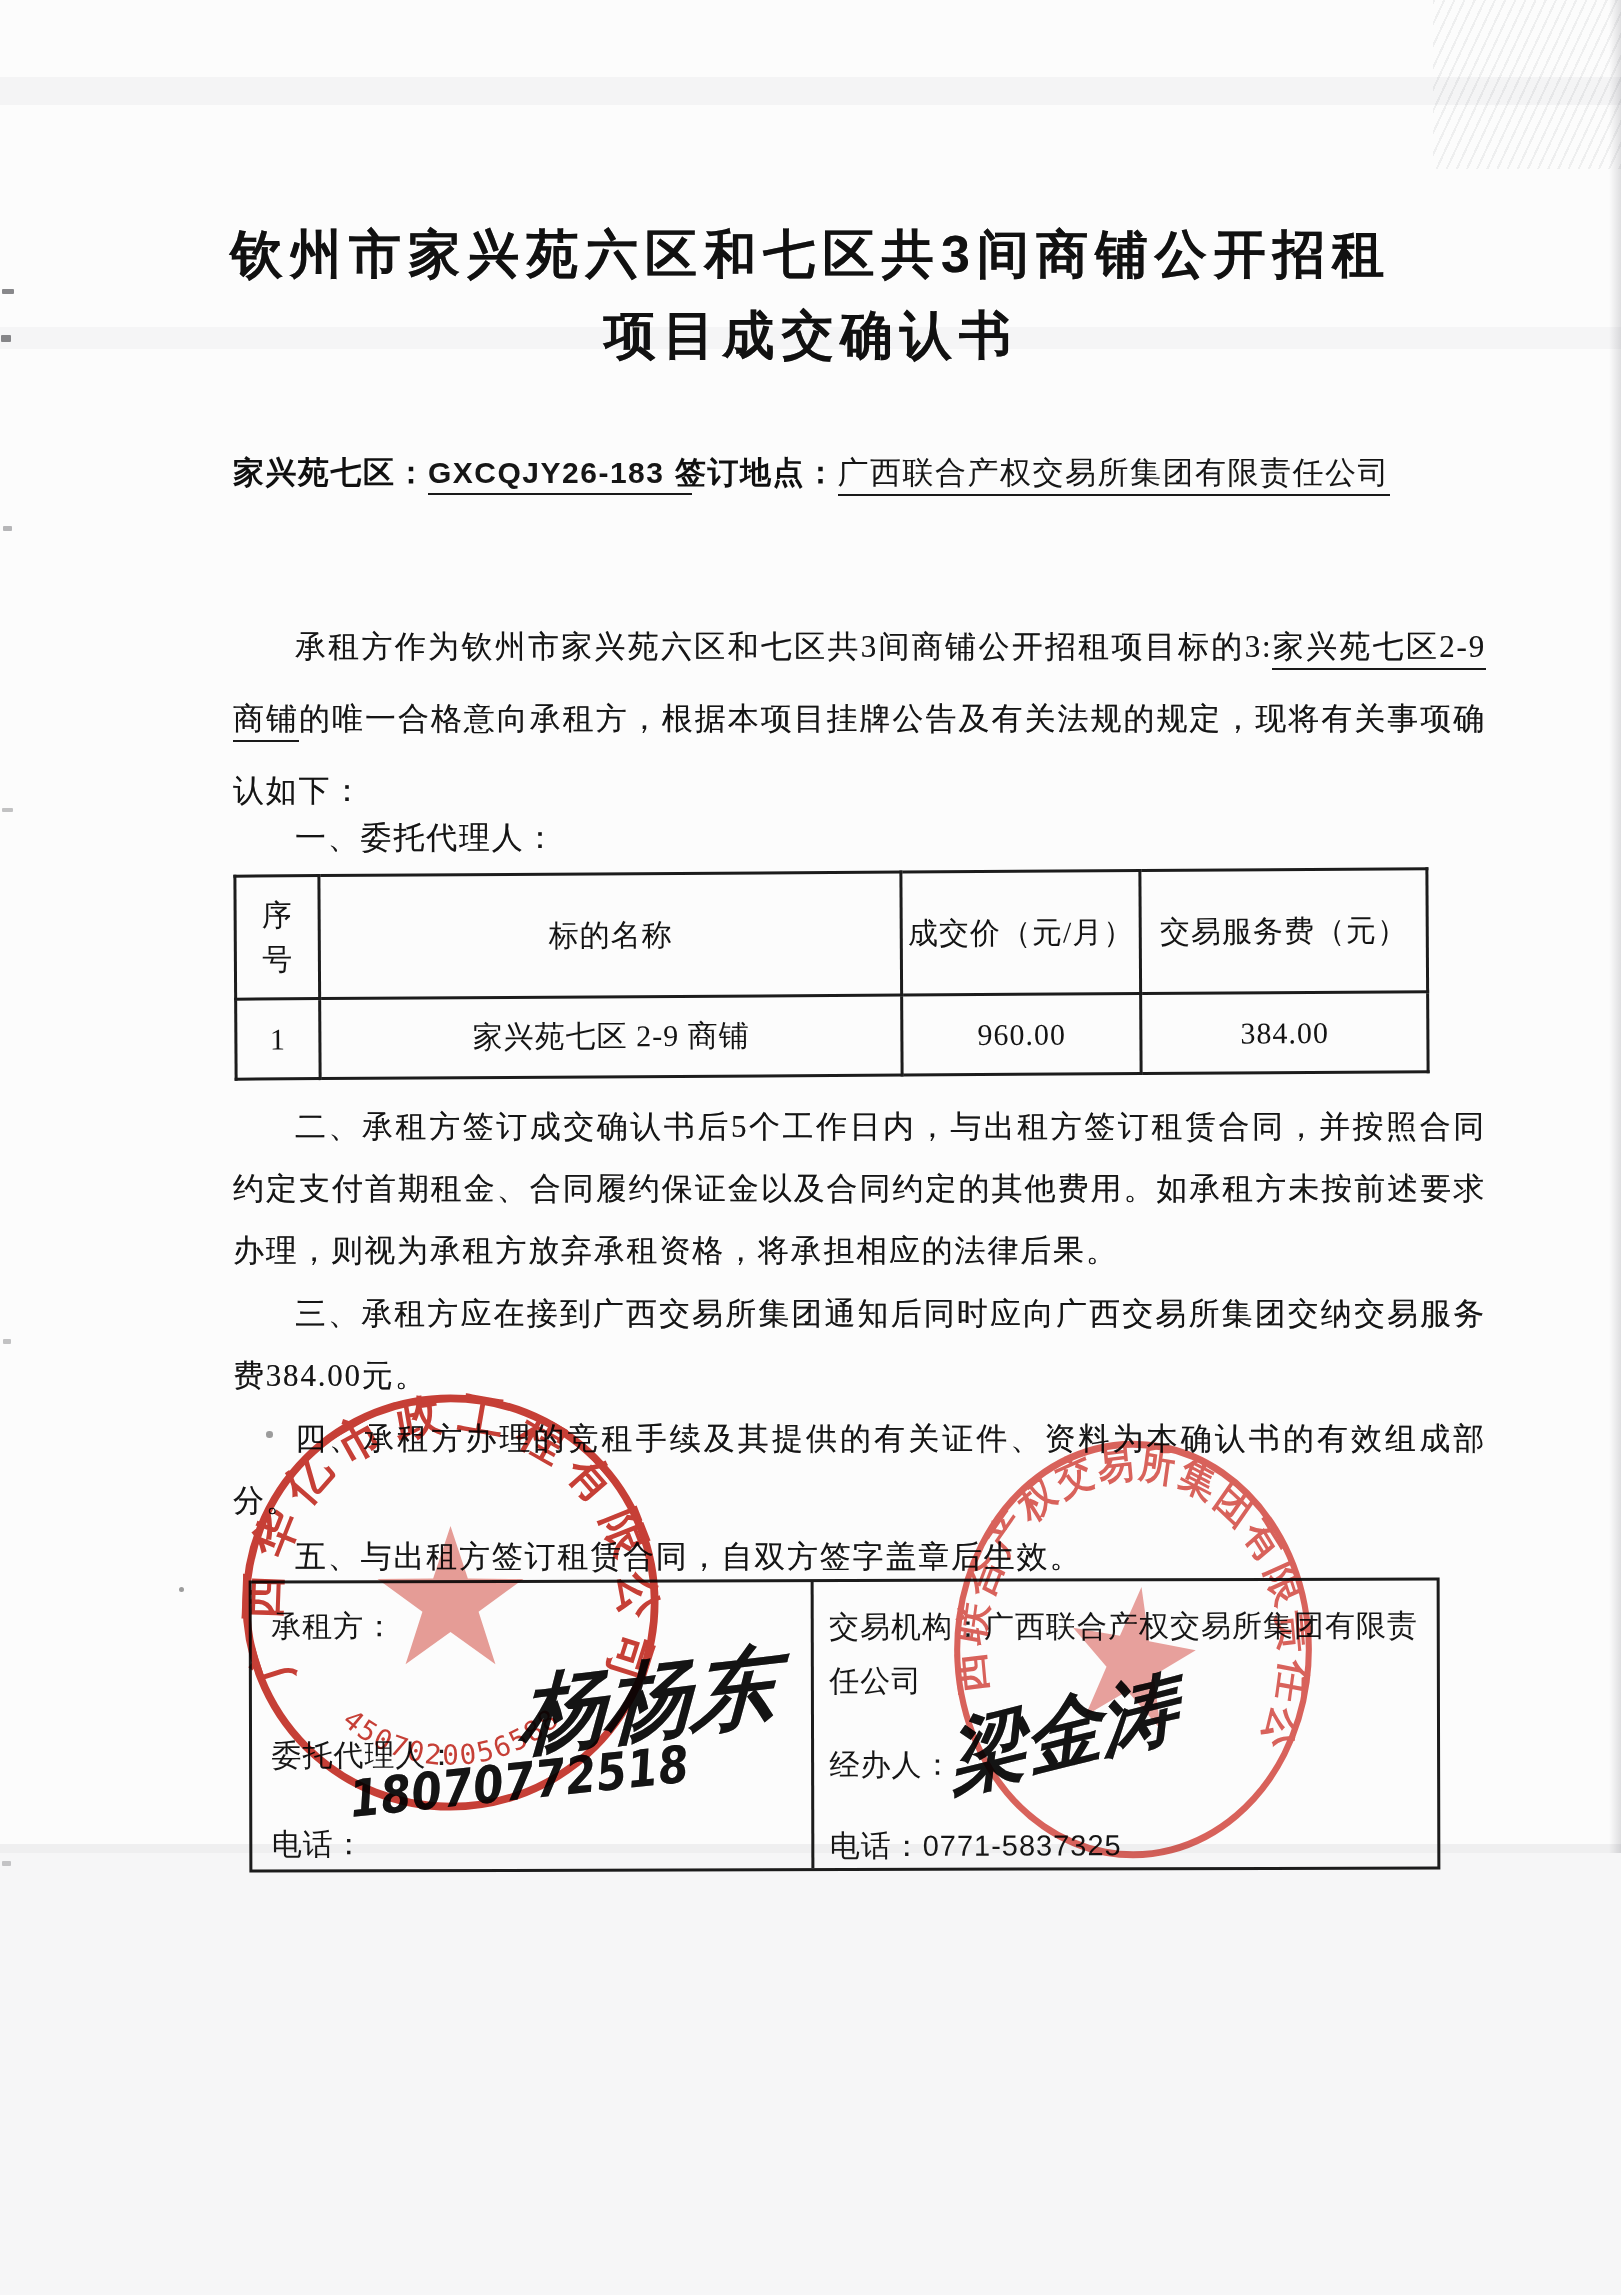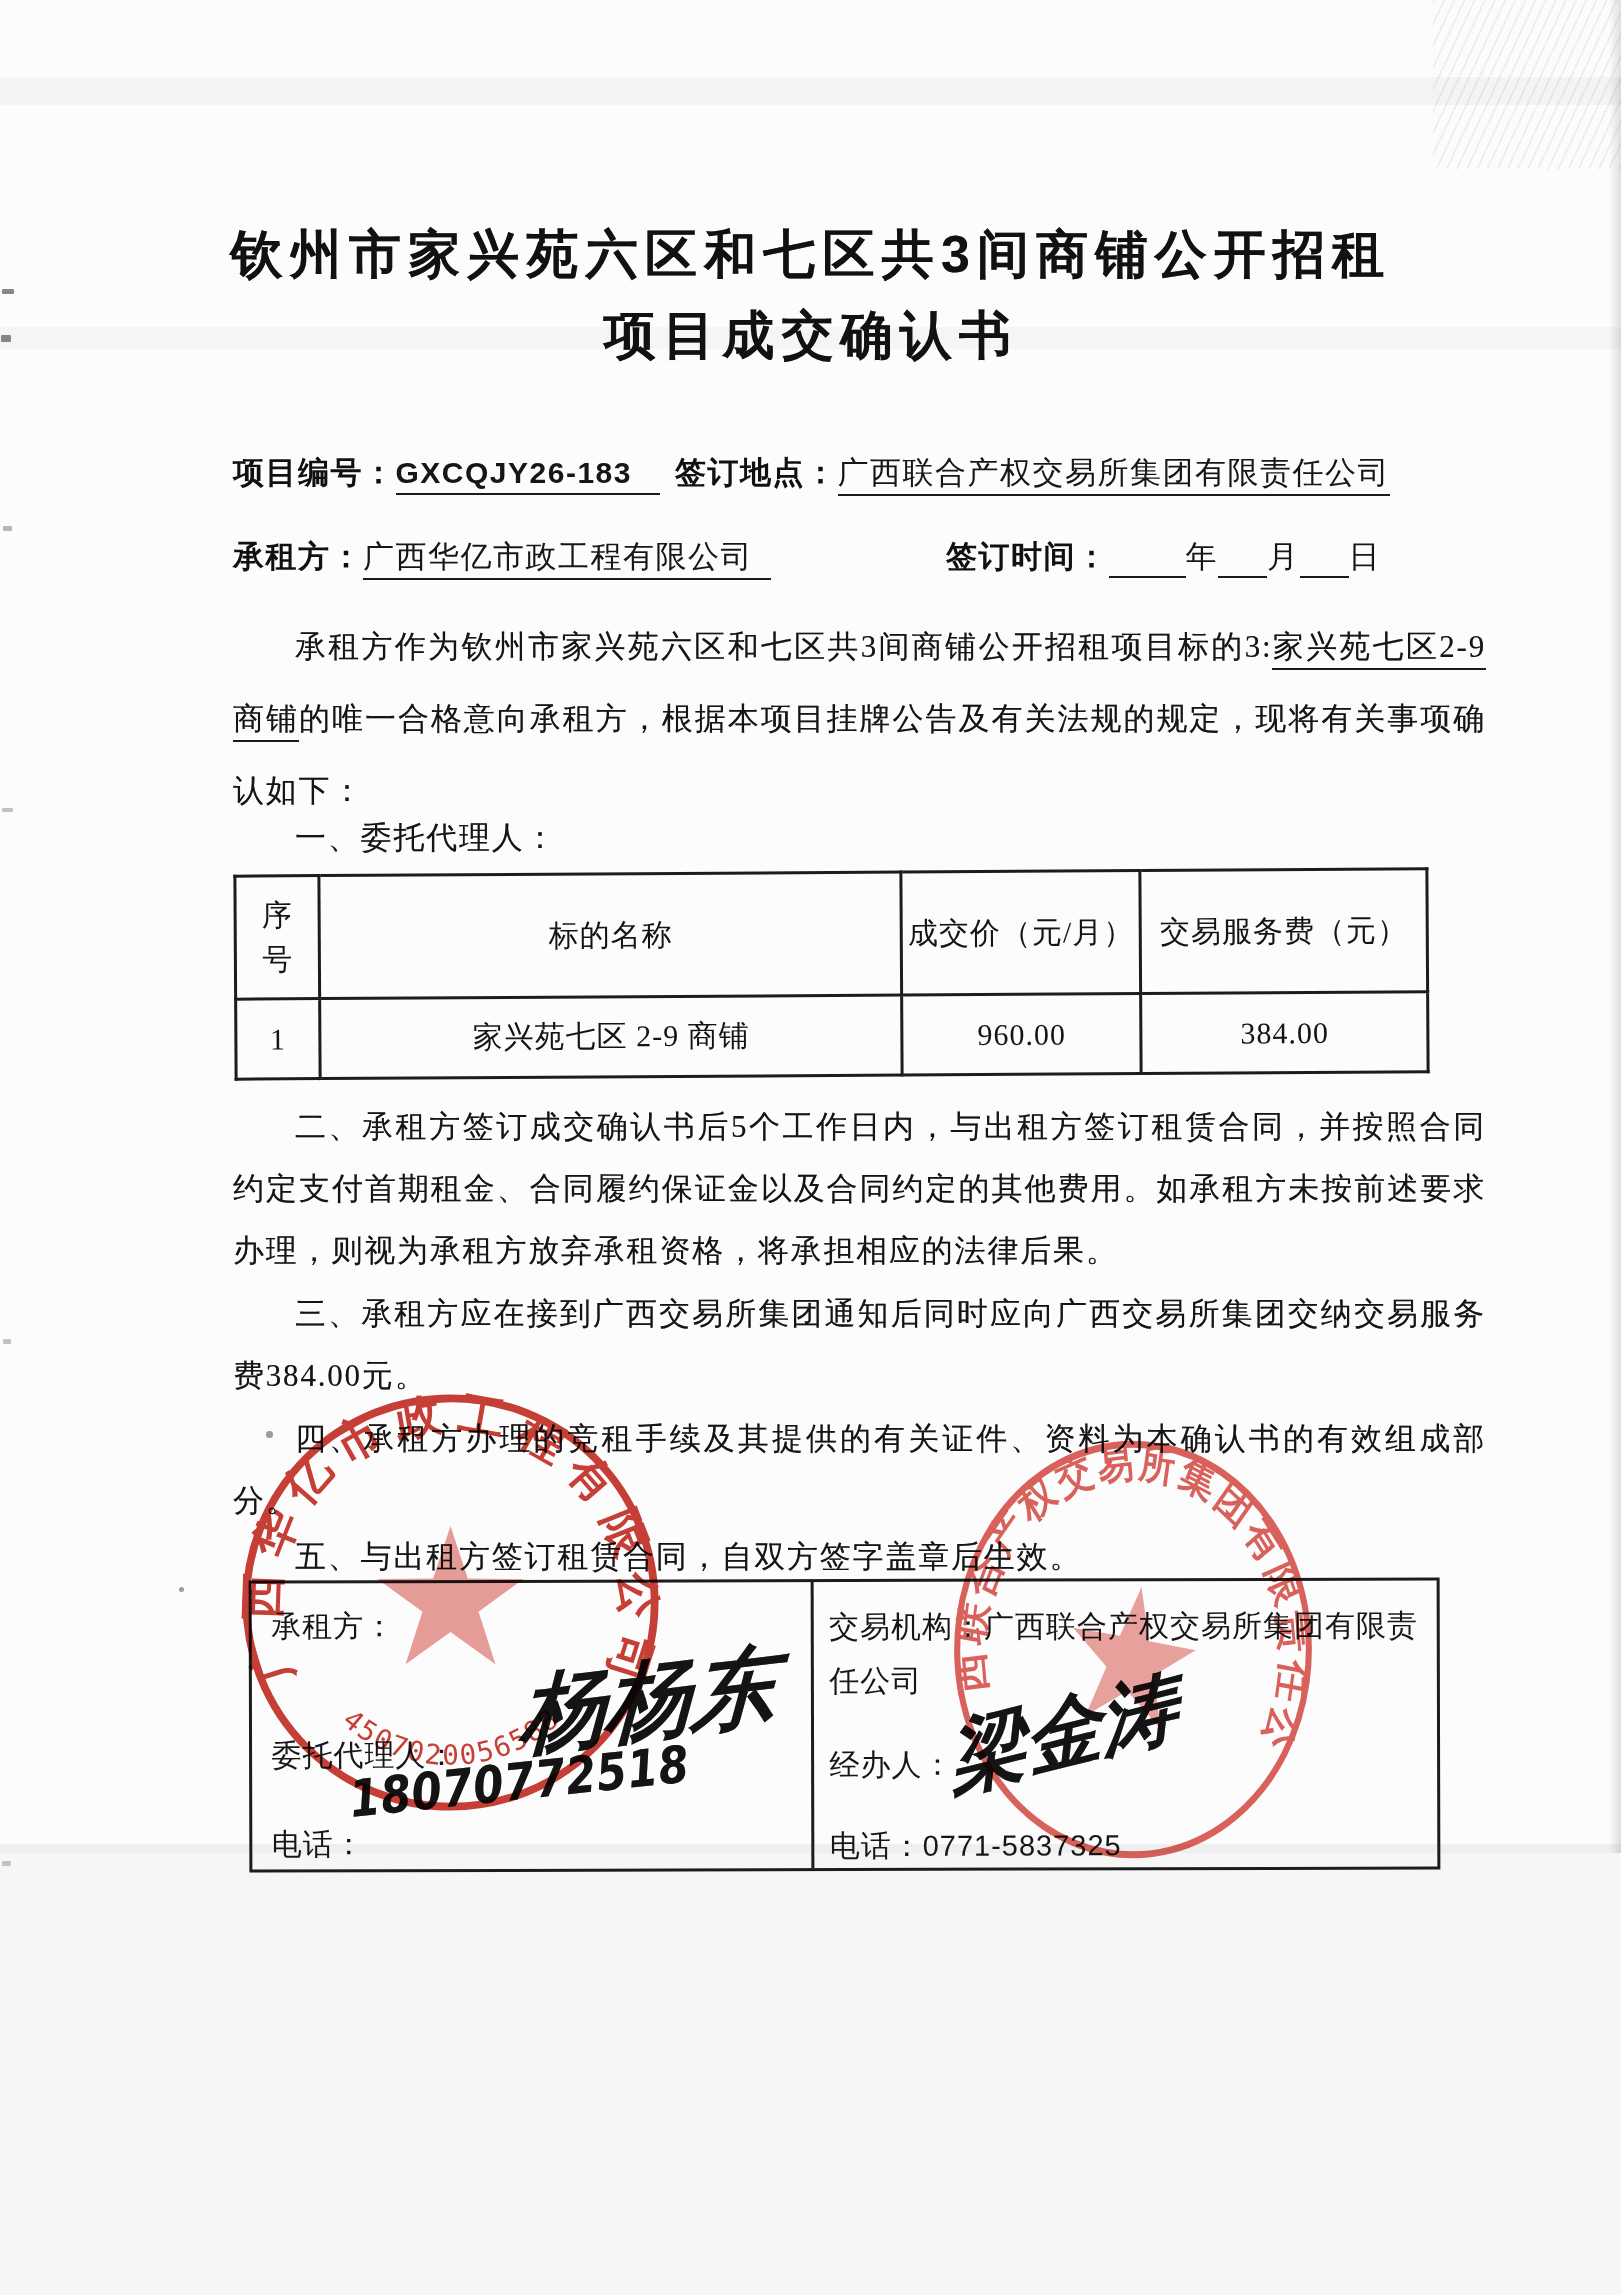--- a/index.html
+++ b/index.html
@@ -103,32 +103,26 @@
   <div class="tick" style="left:2px;top:1861px;width:9.2px;height:4.6px;opacity:.45;"></div>
   <div class="dot" style="left:266px;top:1431px;"></div>
   <div class="dot" style="left:179px;top:1587px;width:5.1px;height:5.1px;"></div>
 
   <div class="title">
     <div>钦州市家兴苑六区和七区共3间商铺公开招租</div>
     <div>项目成交确认书</div>
   </div>
 
   <div class="meta-row" style="top:452px;">
-    <span class="meta-label">项目编号：</span><span class="u" style="padding-right:28px;font-family:Liberation Sans, sans-serif;font-weight:700;font-size:30px;">GXCQJY26-183</span>
+    <span class="meta-label">家兴苑七区：</span><span class="u" style="padding-right:28px;font-family:Liberation Sans, sans-serif;font-weight:700;font-size:30px;">GXCQJY26-183</span>
     <span class="abs" style="left:442px;top:0;">
       <span class="meta-label">签订地点：</span><span class="u">广西联合产权交易所集团有限责任公司</span>
     </span>
   </div>
 
-  <div class="meta-row" style="top:536px;">
-    <span class="meta-label">承租方：</span><span class="u" style="padding-right:18px;">广西华亿市政工程有限公司</span>
-    <span class="abs" style="left:713px;top:0;">
-      <span class="meta-label">签订时间：</span><span class="blank" style="width:77px;"></span><span>年</span><span class="blank" style="width:49px;"></span><span>月</span><span class="blank" style="width:49px;"></span><span>日</span>
-    </span>
-  </div>
 
   <div class="para indent" style="top:611px;line-height:72px;">
     <span>承租方作为钦州市家兴苑六区和七区共3间商铺公开招租项目标的3:</span><span class="u">家兴苑七区2-9商铺</span><span>的唯一合格意向承租方，根据本项目挂牌公告及有关法规的规定，现将有关事项确认如下：</span>
   </div>
 
   <div class="para" style="top:817px;text-indent:2em;">一、委托代理人：</div>
 
   <table class="deal-table">
     <tbody>
         <tr class="hdr">

